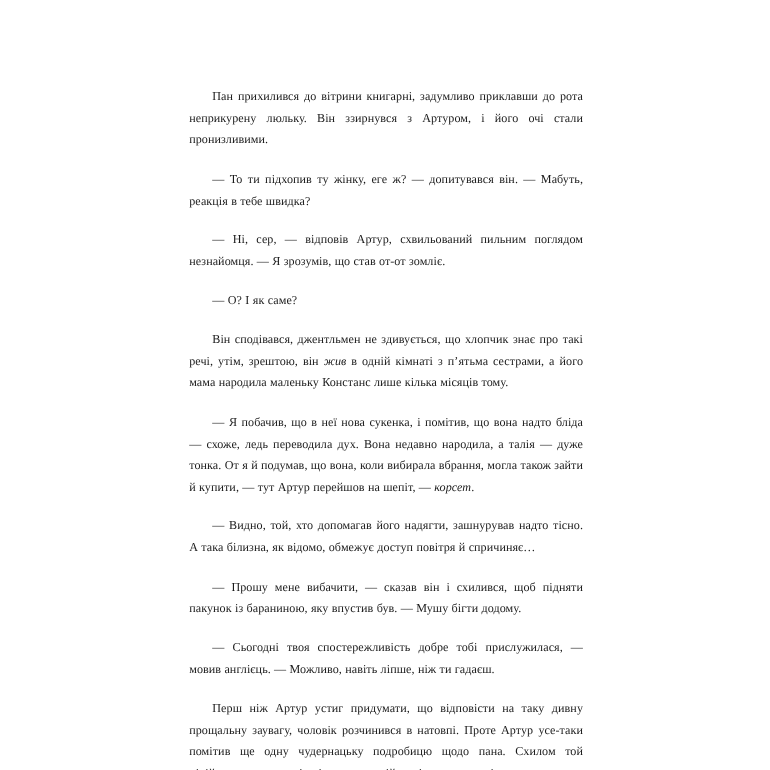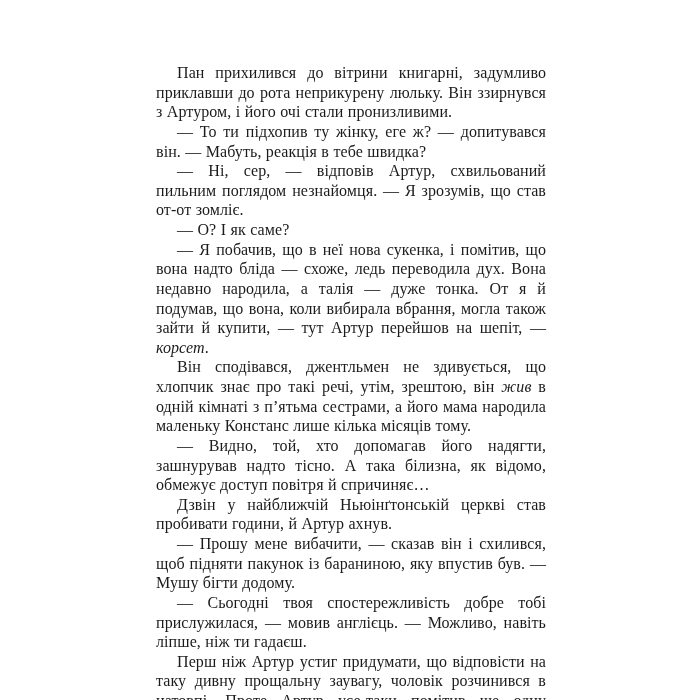--- a/index.html
+++ b/index.html
@@ -19,26 +19,26 @@
     height: 700px;
     background: #ffffff;
   }
   #textblock {
     position: absolute;
     left: 156px;
     top: 63px;
     width: 390px;
   }
   p.para {
-    margin: 0;
+    margin: 16px;
     padding: 0;
     text-indent: 21px;
     text-align: justify;
     text-justify: inter-word;
-    font-size: 16px;
+    font-size: 11px;
     line-height: 19.62px;
     color: #1b1b1b;
     hyphens: manual;
     -webkit-hyphens: manual;
     word-spacing: 0.02em;
     letter-spacing: 0.005em;
   }
   p.para:last-child {
     text-align: justify;
   }
@@ -49,21 +49,20 @@
 </style>
 </head>
 <body>
 
 <div id="page">
   <div id="textblock">
       <p class="para"><span>Пан прихилився до вітрини книгарні, задумливо приклавши до рота неприкурену люльку. Він ззирнувся з Артуром, і його очі стали пронизливими.</span></p>
       <p class="para"><span>— То ти підхопив ту жінку, еге ж? — допитувався він. — Мабуть, реакція в тебе швидка?</span></p>
       <p class="para"><span>— Ні, сер, — відповів Артур, схвильований пильним поглядом незнайомця. — Я зрозумів, що став от-от зомліє.</span></p>
       <p class="para"><span>— О? І як саме?</span></p>
+      <p class="para"><span>Він сподівався, джентльмен не здивується, що хлопчик знає про такі речі, утім, зрештою, він </span><em>жив</em><span> в одній кімнаті з п’ятьма сестрами, а його мама народила маленьку Констанс лише кілька місяців тому.</span></p>
       <p class="para"><span>— Я побачив, що в неї нова сукенка, і помітив, що вона надто бліда — схоже, ледь переводила дух. Вона недавно народила, а талія — дуже тонка. От я й подумав, що вона, коли вибирала вбрання, могла також зайти й купити, — тут Артур перейшов на шепіт, — </span><em>корсет</em><span>.</span></p>
-      <p class="para"><span>Він сподівався, джентльмен не здивується, що хлопчик знає про такі речі, утім, зрештою, він </span><em>жив</em><span> в одній кімнаті з п’ятьма сестрами, а його мама народила маленьку Констанс лише кілька місяців тому.</span></p>
       <p class="para"><span>— Видно, той, хто допомагав його надягти, зашнурував надто тісно. А така білизна, як відомо, обмежує доступ повітря й спричиняє…</span></p>
-      <p class="para"><span>Дзвін у найближчій Ньюінґтонській церкві став пробивати години, й Артур ахнув.</span></p>
       <p class="para"><span>— Прошу мене вибачити, — сказав він і схилився, щоб підняти пакунок із бараниною, яку впустив був. — Мушу бігти додому.</span></p>
       <p class="para"><span>— Сьогодні твоя спостережливість добре тобі прислужилася, — мовив англієць. — Можливо, навіть ліпше, ніж ти гадаєш.</span></p>
       <p class="para"><span>Перш ніж Артур устиг придумати, що відповісти на таку дивну прощальну заувагу, чоловік розчинився в натовпі. Проте Артур усе-таки помітив ще одну чудернацьку подробицю щодо пана. Схилом той підіймався до нього із ціпком у правій руці, але зараз, віддаляючись, уже міцно тримав його в лівій.</span></p>
     </div>
 </div>
 
 </body></html>

